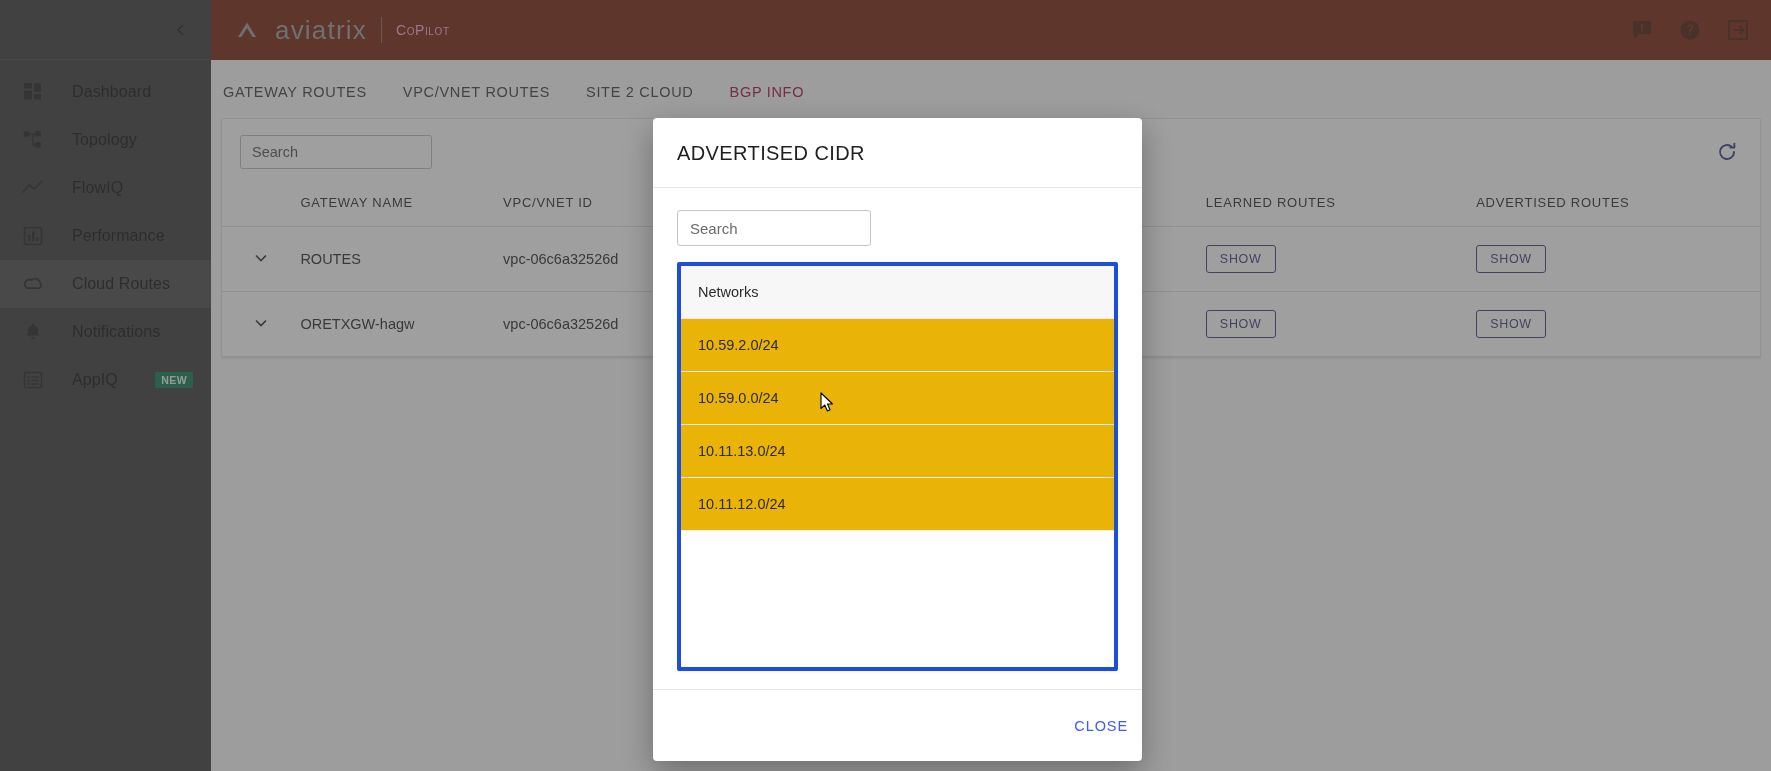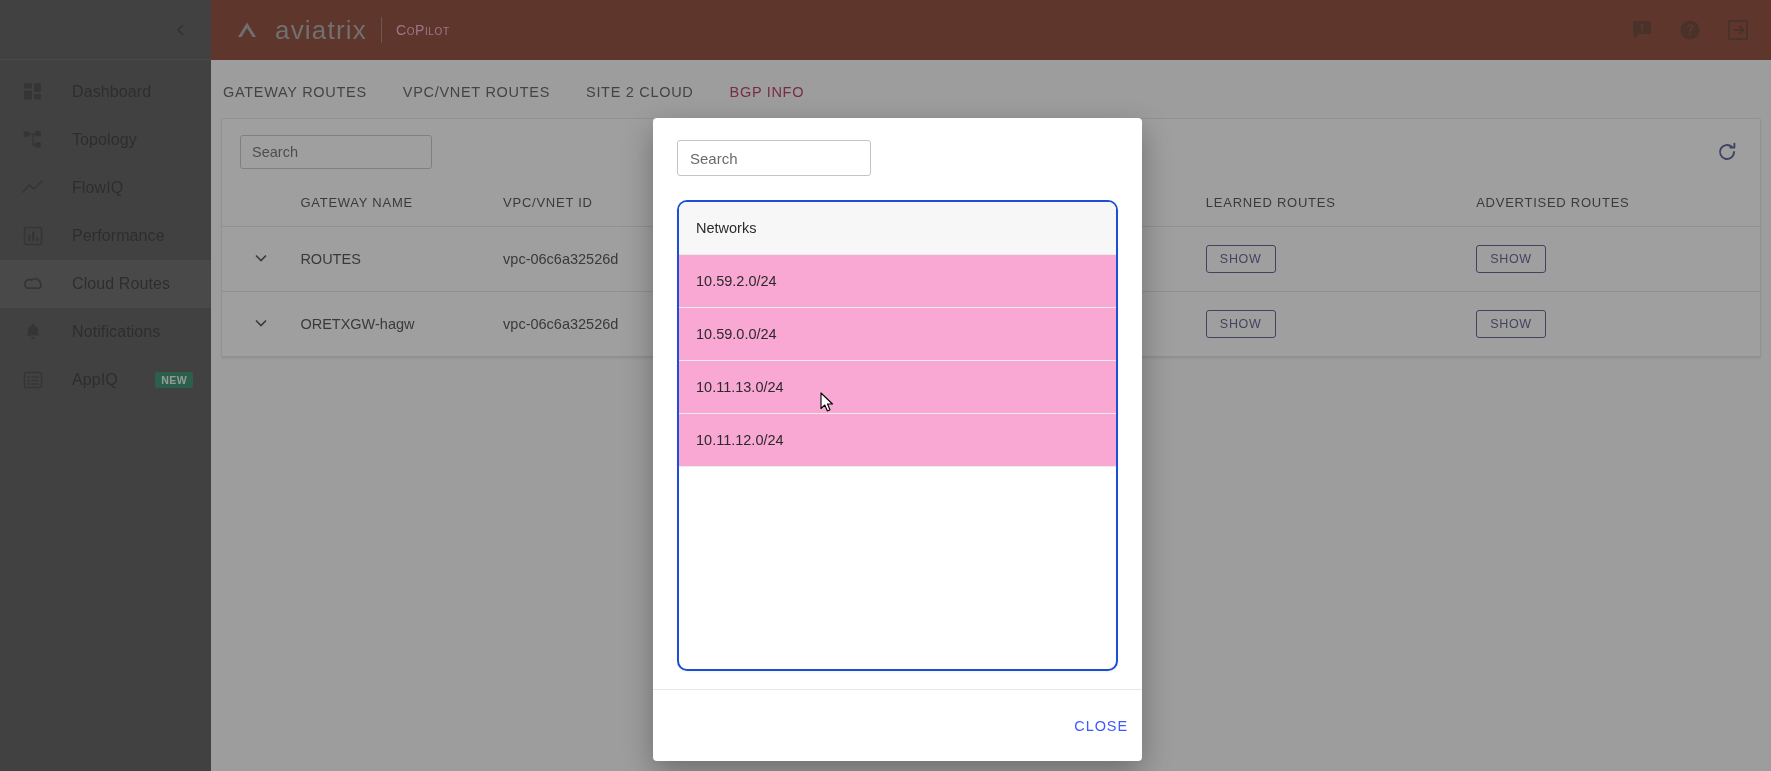--- a/index.html
+++ b/index.html
@@ -280,24 +280,24 @@
     padding: 0 12px;
     font-size: 15px;
     color: #333;
     font-family: "Liberation Sans", sans-serif;
     outline: none;
     background: #fff;
   }
   .modal-search::placeholder { color: #6b6b6b; }
 
   .net-table {
-    margin-top: 24px;
+    margin-top: 16px;
     flex: 1 1 auto;
-    border: 2px solid #1d4ed8;
-    border-radius: 10px;
+    border: 4px solid #1d4ed8;
+    border-radius: 2px;
     box-shadow: 0 1px 2px rgba(0,0,0,0.06);
     overflow: hidden;
     background: #ffffff;
     min-height: 0;
   }
   .net-head {
     height: 53px;
     display: flex;
     align-items: center;
     padding-left: 17px;
@@ -308,21 +308,21 @@
   }
   .net-row {
     height: 53px;
     display: flex;
     align-items: center;
     padding-left: 17px;
     border-bottom: 1px solid #ececec;
     font-size: 14.5px;
     color: #2b2b2b;
     cursor: pointer;
-    background: #f9a8d4;
+    background: #eab308;
   }
   .net-row.alt { background: #f4f4f4; }
   .net-filler { flex: 1 1 auto; background: #ffffff; }
 
   .modal-footer {
     height: 72px;
     flex: 0 0 72px;
     border-top: 1px solid #e6e6e6;
     display: flex;
     align-items: center;
@@ -569,20 +569,23 @@
           </table>
         </div>
 
       </div>
     </div>
   </div>
 
   <div class="dim"></div>
 
   <div class="modal">
+    <div class="modal-header">
+      <h2 class="modal-title">ADVERTISED CIDR</h2>
+    </div>
 
     <div class="modal-body">
       <input class="modal-search" type="text" placeholder="Search" style="">
 
       <div class="net-table">
         <div class="net-head">Networks</div>
         <div class="net-row">10.59.2.0/24</div>
         <div class="net-row">10.59.0.0/24</div>
         <div class="net-row">10.11.13.0/24</div>
         <div class="net-row">10.11.12.0/24</div>

